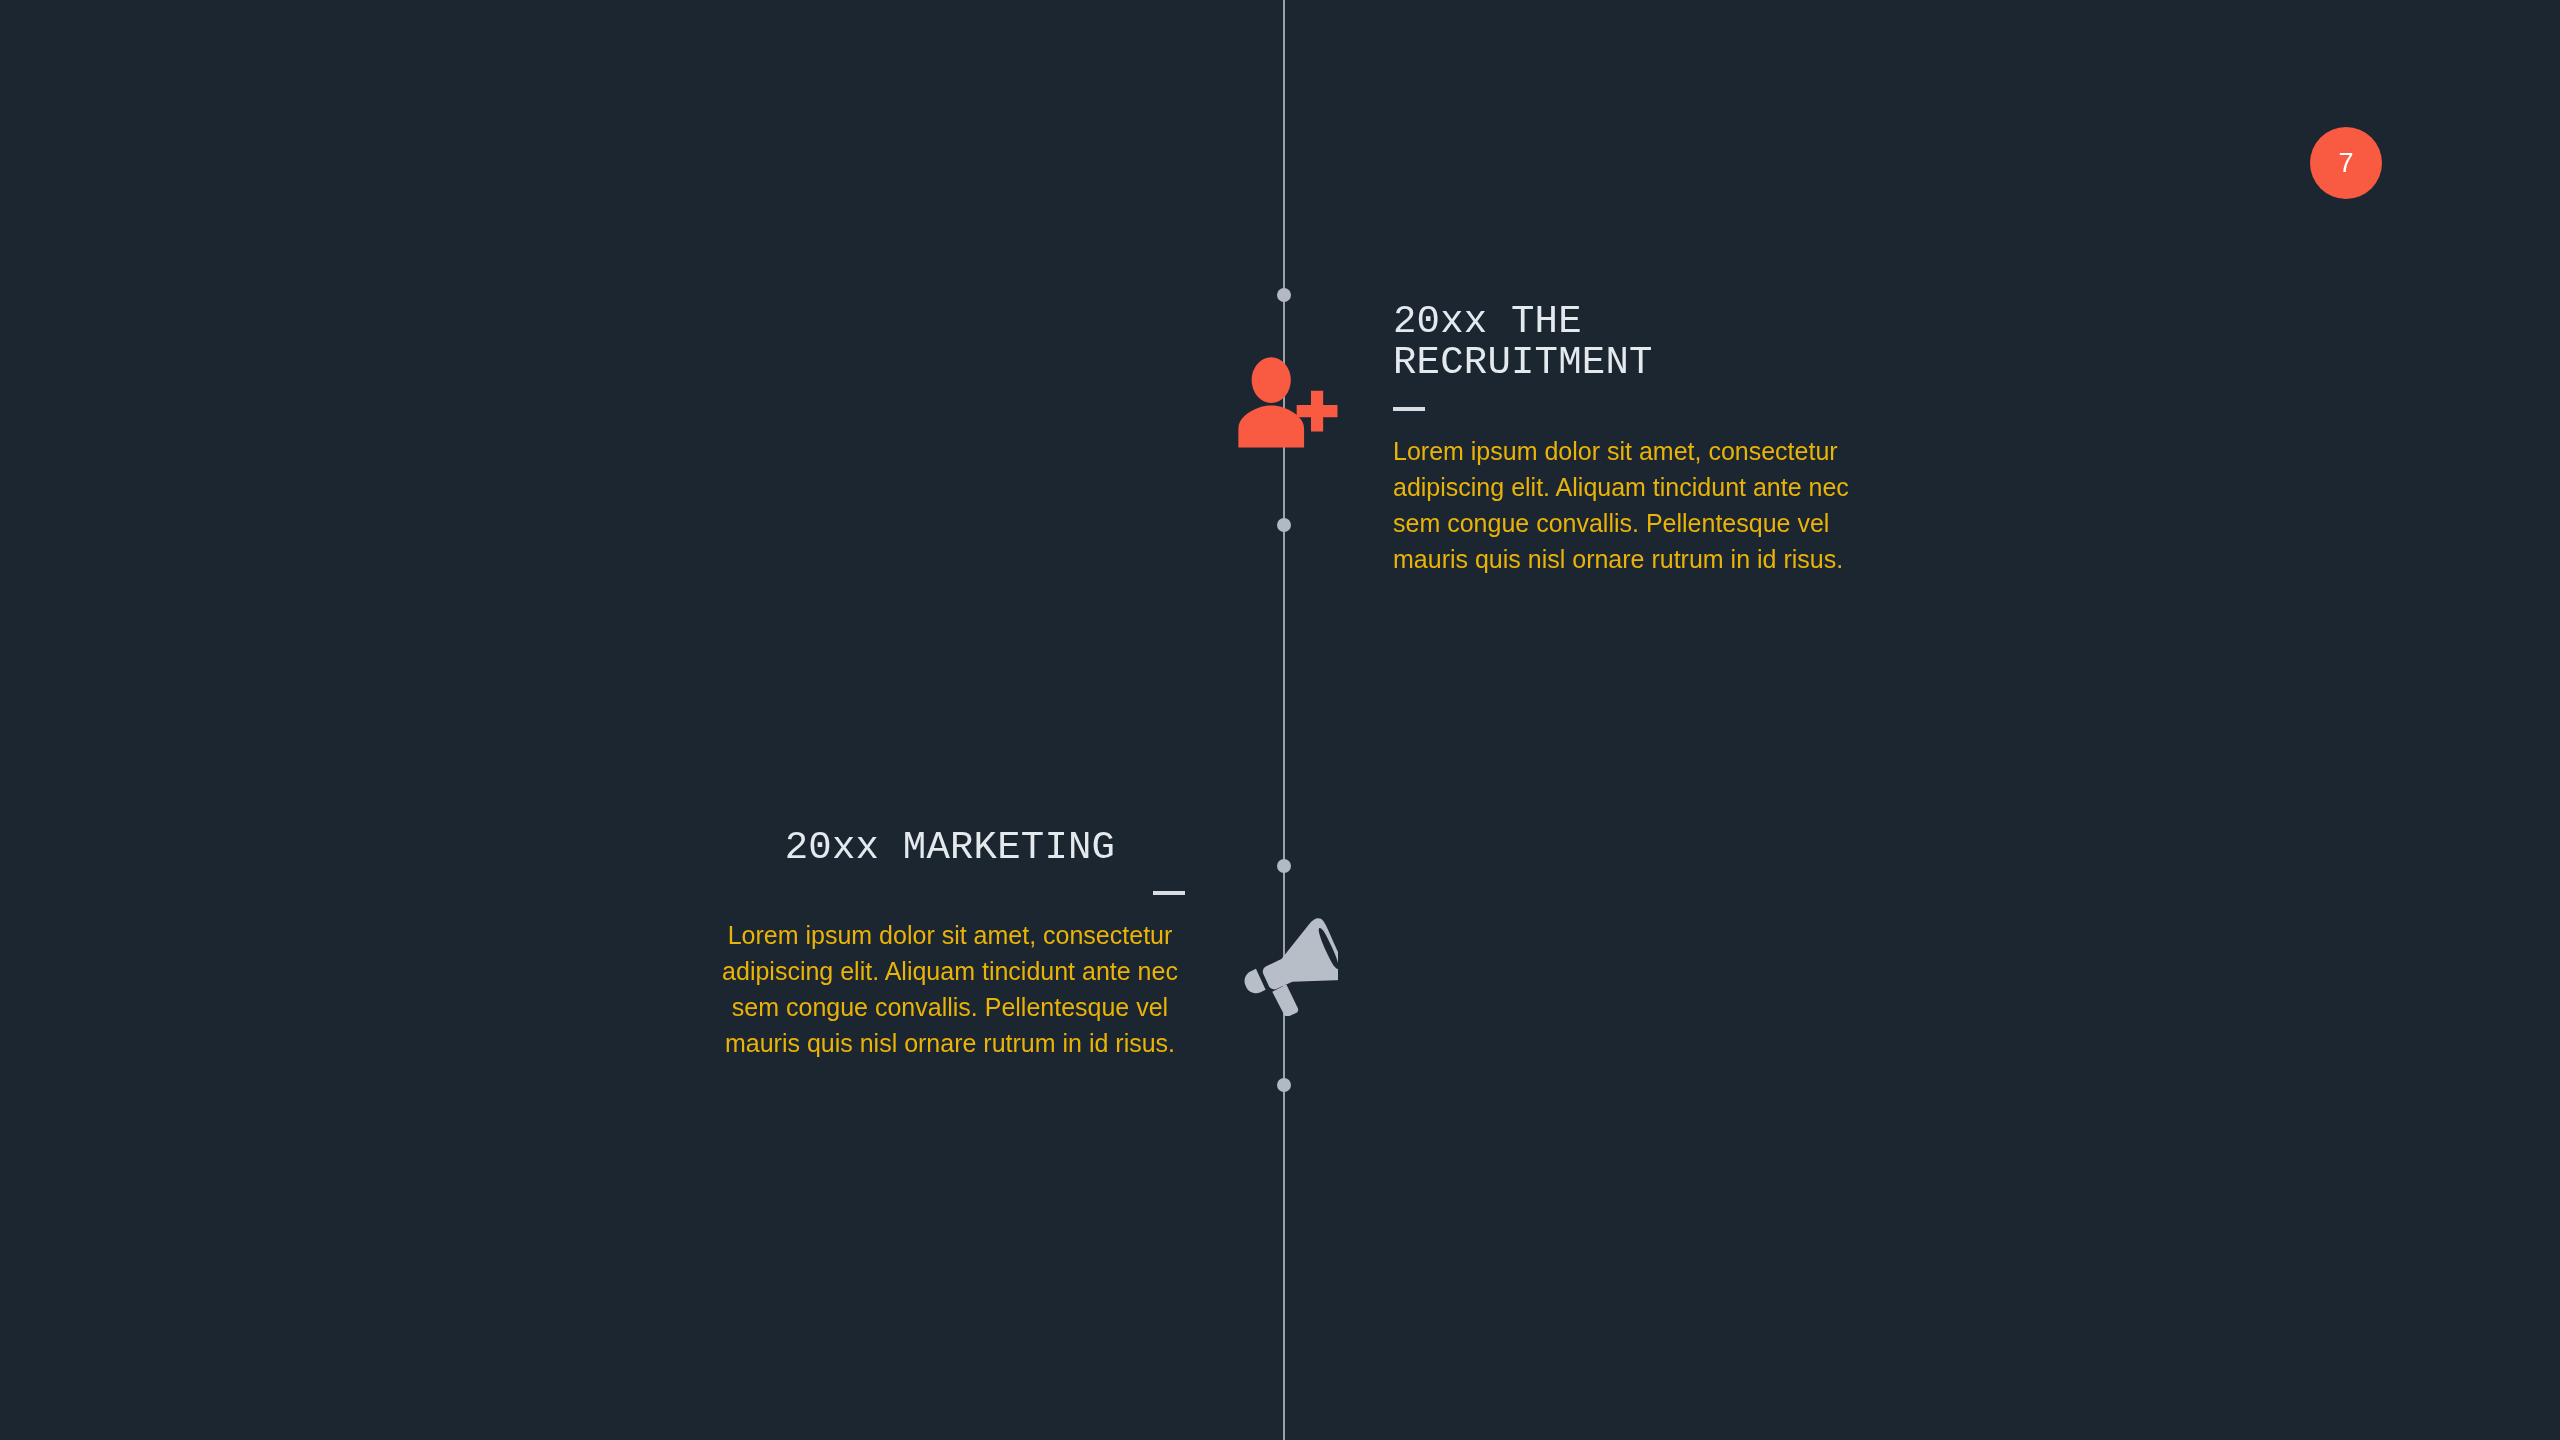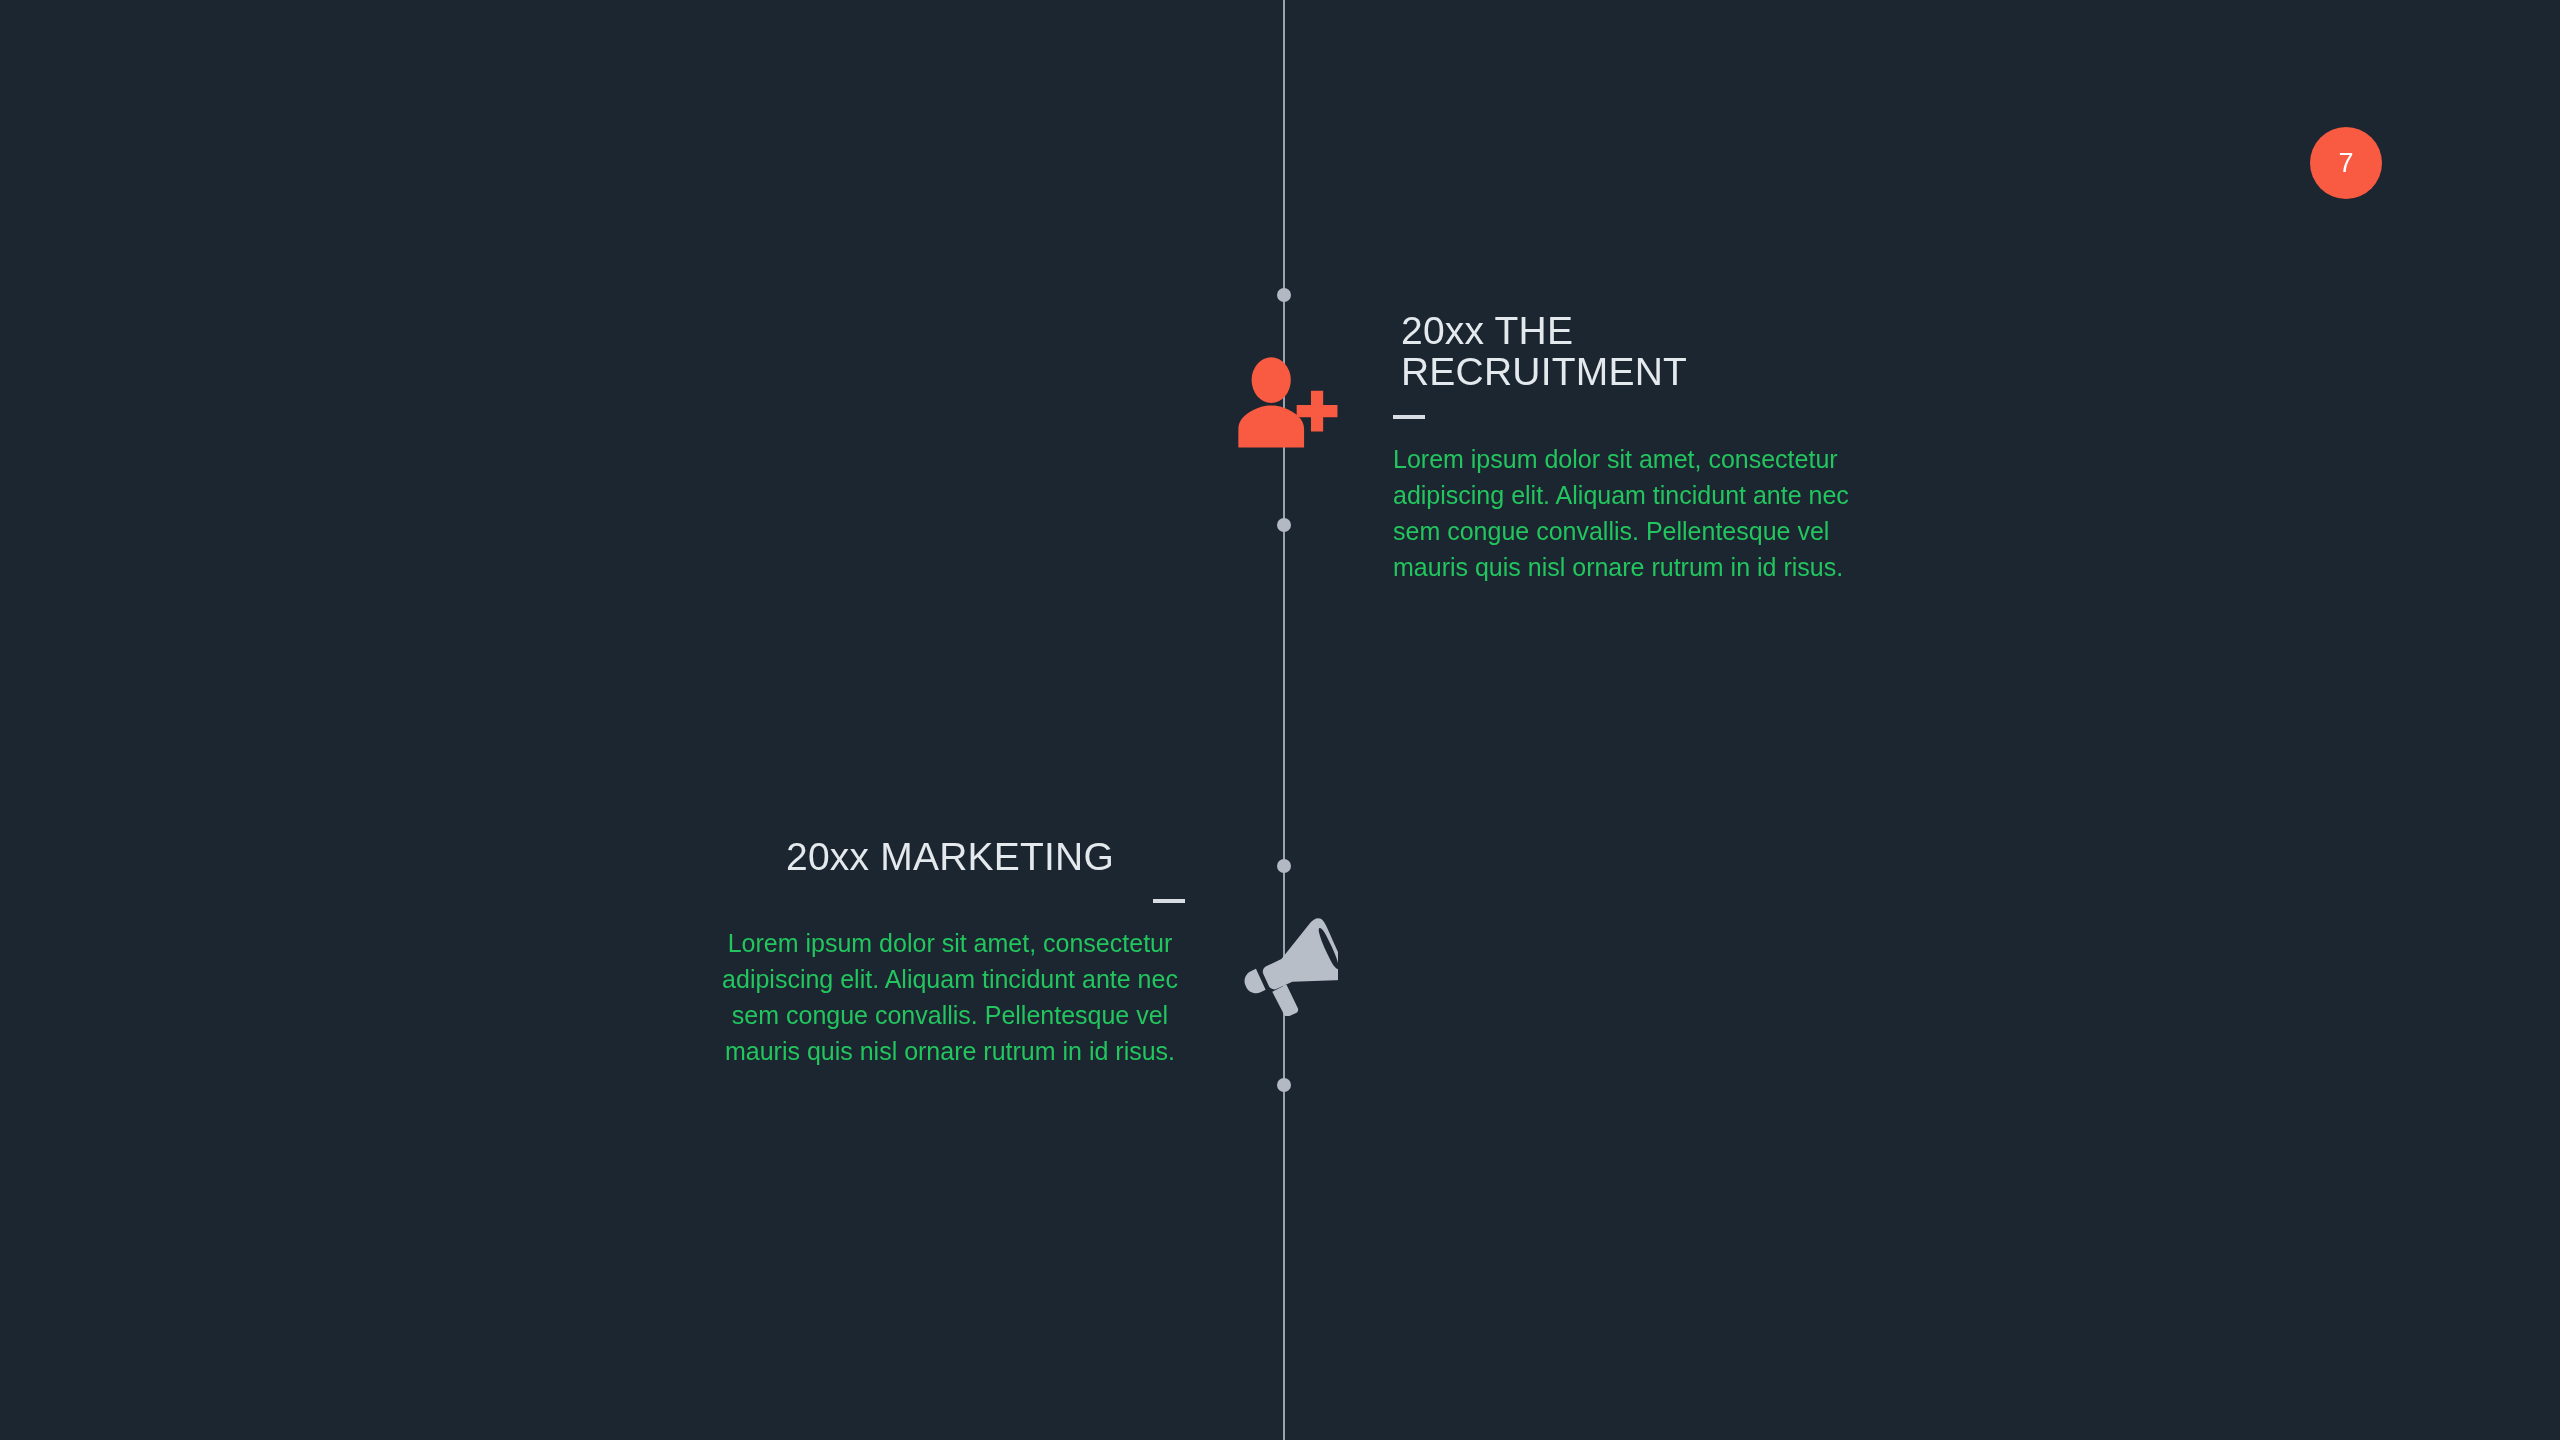--- a/index.html
+++ b/index.html
@@ -44,33 +44,34 @@
   
   .entry {
     position: absolute;
   }
   .entry-title {
     font-size: 39px;
     font-weight: 400;
     line-height: 1.06;
     letter-spacing: 0.2px;
     color: #e4e9ee;
-    margin: 8px;
+    margin: 0;
     white-space: pre-line;
+    font-family: Liberation Mono, monospace;
   }
   .entry-rule {
     width: 32px;
     height: 4px;
     background: #d8dde3;
     margin: 22px 0 22px 0;
   }
   .entry-body {
     font-size: 25px;
     line-height: 1.44;
-    color: #22c55e;
+    color: #eab308;
     margin: 0;
     font-weight: 400;
   }
 
   
   #entry-recruitment {
     left: 1393px;
     top: 302px;
     width: 470px;
     text-align: left;

